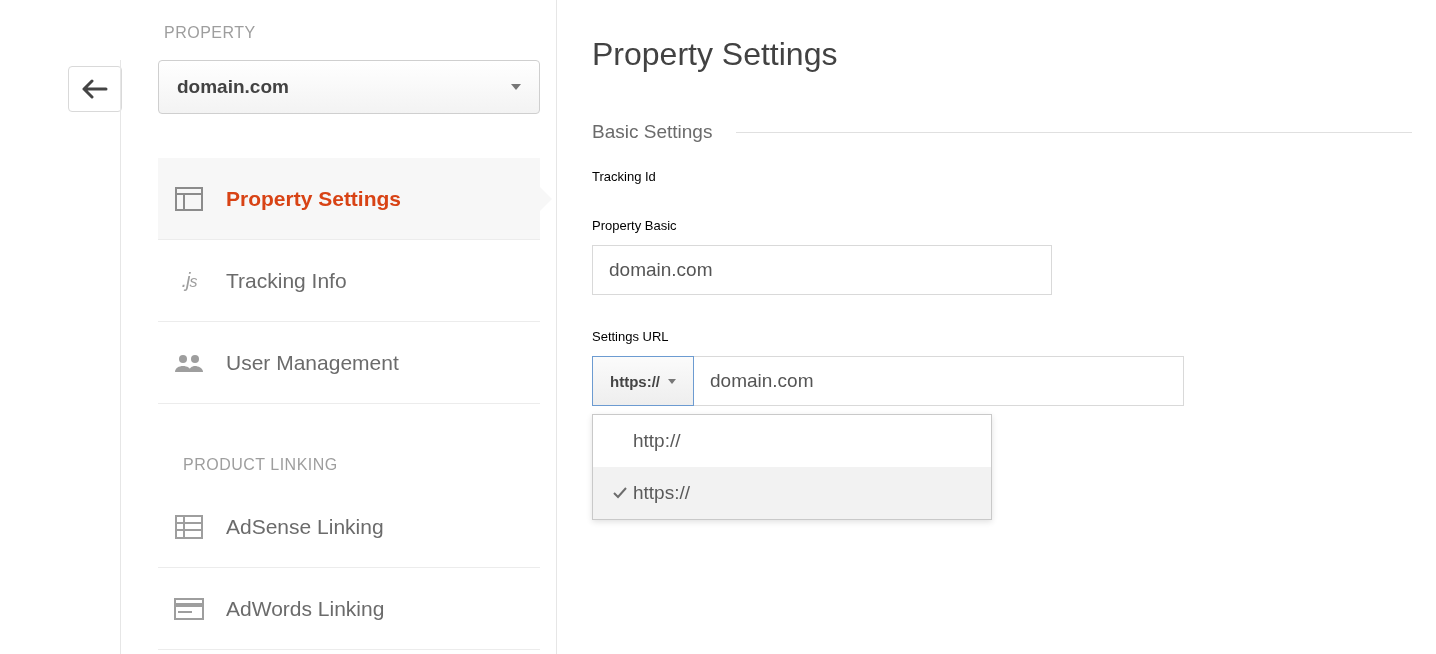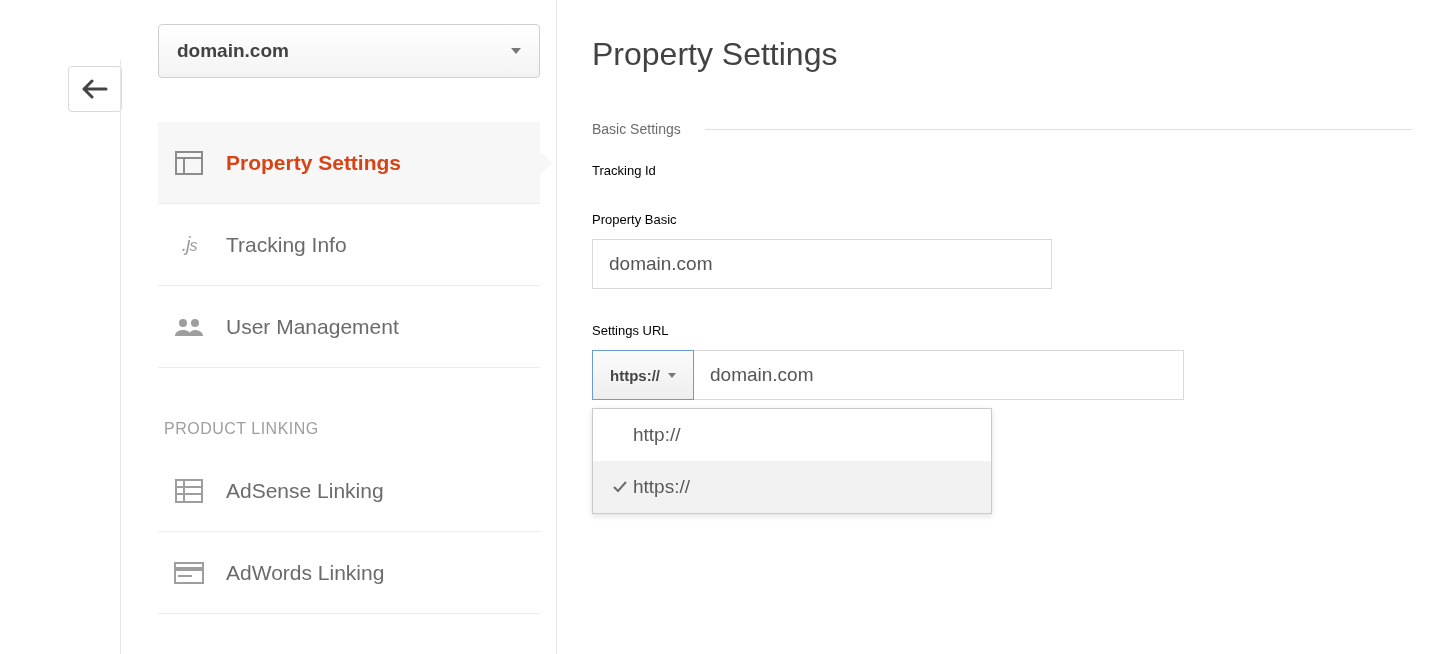--- a/index.html
+++ b/index.html
@@ -121,20 +121,21 @@
     font-weight: bold;
   }
 
   .subheader {
     margin-top: 52px;
     margin-bottom: 12px;
     padding-left: 6px;
     font-size: 16px;
     letter-spacing: 0.5px;
     color: #9e9e9e;
+    margin-left: 19px;
   }
 
   .js-icon {
     font-size: 20px;
     color: #9e9e9e;
     font-style: italic;
     letter-spacing: -1px;
   }
   .js-icon .s { font-size: 16px; }
 
@@ -155,21 +156,21 @@
     top: 36px;
     width: 820px;
   }
   .page-title {
     font-size: 32px;
     color: #424242;
     margin: 0 0 48px 0;
     font-weight: normal;
   }
   .section-row { display:flex; align-items:center; gap: 24px; margin-bottom: 26px;}
-  .section-title { font-size: 14px; color: #6b6b6b; white-space: nowrap; }
+  .section-title { font-size: 19px; color: #6b6b6b; white-space: nowrap; }
   .hr { flex: 1; height: 1px; background: #e0e0e0; }
 
   .field-label {
     font-size: 13px;
     font-weight: normal;
     color: #000000;
     margin-bottom: 12px;
   }
   .field-block { margin-bottom: 34px; }
 
@@ -235,20 +236,21 @@
     <span>
       <svg width="26" height="20" viewBox="0 0 26 20">
         <path d="M10 2 L2 10 L10 18 M2 10 L24 10" stroke="#444" stroke-width="3" fill="none" stroke-linecap="round" stroke-linejoin="round"></path>
       </svg>
     </span>
   </div>
 
   <div class="vline"></div>
 
   <div class="sidebar">
+    <div class="sb-section">PROPERTY</div>
 
     <div class="prop-select">
       <span class="lbl">domain.com</span>
       <span class="caret-down"></span>
     </div>
 
     <div class="nav-item active">
       <span class="icon">
         <svg width="28" height="24" viewBox="0 0 28 24">
             <rect x="1" y="1" width="26" height="22" fill="none" stroke="#8c8c8c" stroke-width="2"></rect>

